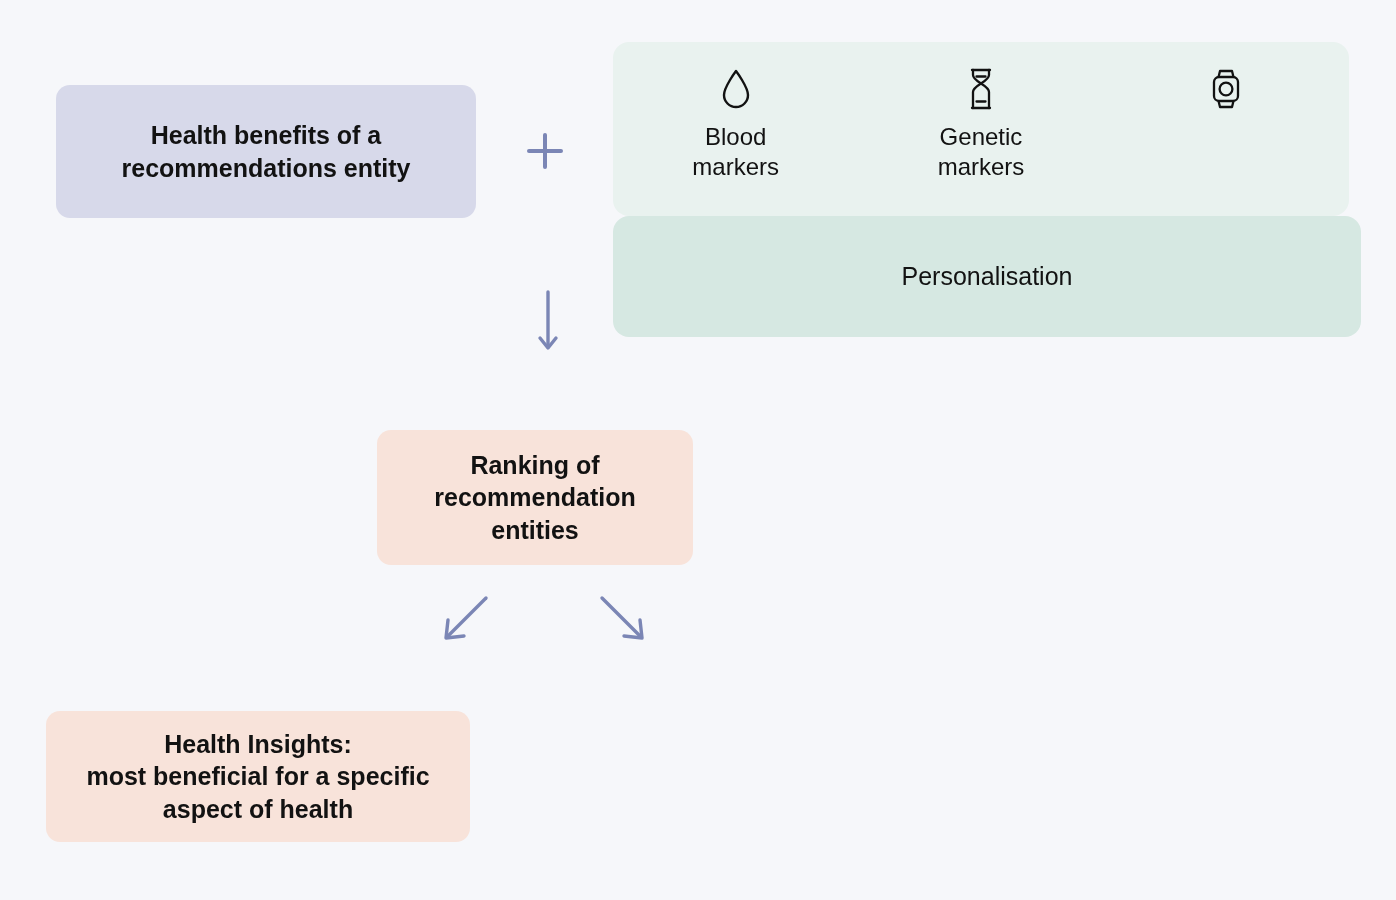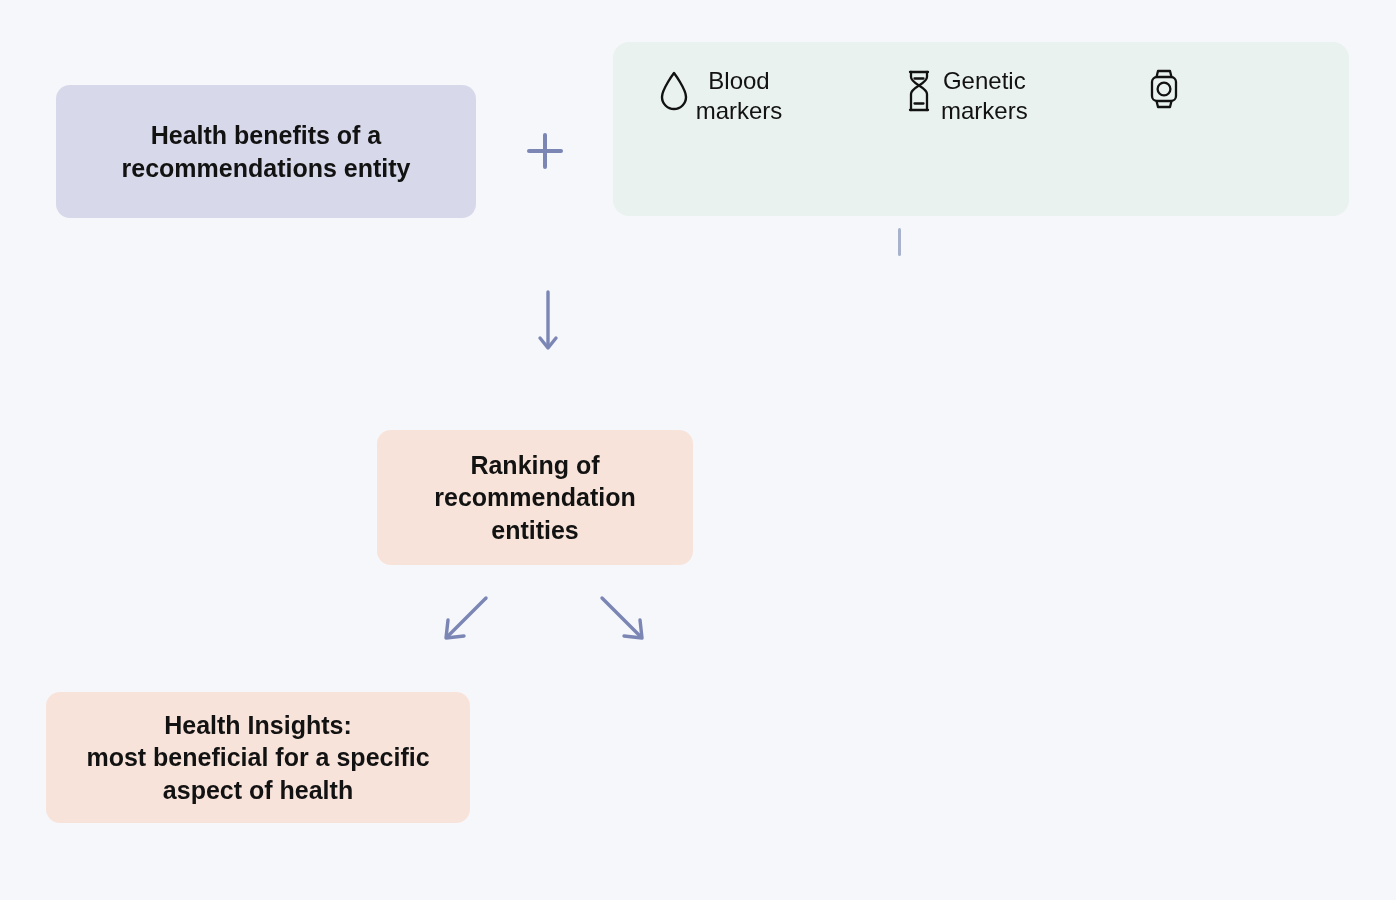--- a/index.html
+++ b/index.html
@@ -113,21 +113,21 @@
     width: 736px;
     height: 174px;
     display: flex;
     align-items: flex-start;
     justify-content: space-around;
     padding-top: 24px;
     box-sizing: border-box;
   }
   .signal-col {
     display: flex;
-    flex-direction: row;
+    flex-direction: column;
     align-items: center;
     width: 168px;
   }
   .signal-icon {
     width: 44px;
     height: 46px;
     display: flex;
     align-items: center;
     justify-content: center;
     margin-bottom: 10px;
@@ -166,21 +166,21 @@
     top: 430px;
     width: 316px;
     height: 135px;
     background: #f8e3da;
     border-radius: 14px;
     font-size: 25px;
     padding: 0 14px;
   }
   #node-health-insights {
     left: 46px;
-    top: 692px;
+    top: 711px;
     width: 424px;
     height: 131px;
     background: #f8e3da;
     border-radius: 14px;
     font-size: 25px;
     padding: 0 14px;
   }
   #node-guide {
     left: 655px;
     top: 677px;
@@ -245,20 +245,21 @@
             <path d="M9.5 10 L11 4 H23 L24.5 10"></path>
             <path d="M9.5 34 L11 40 H23 L24.5 34"></path>
           </svg>
         </div>
       </div>
 
     </div>
 
     <div id="personalisation-connector"></div>
 
+    <div id="panel-personalisation">Personalisation</div>
   </div>
 
   <svg class="arrow-svg" id="arrow-down-main" width="76" height="68" viewBox="0 0 76 68" fill="none">
     <path d="M38 2 V56" stroke="#7b86b5" stroke-width="3.4" stroke-linecap="round"></path>
     <path d="M30 48 L38 58 L46 48" stroke="#7b86b5" stroke-width="3.4" stroke-linecap="round" stroke-linejoin="round" fill="none"></path>
   </svg>
 
   <div class="node" id="node-ranking">Ranking of
 recommendation entities</div>
 

